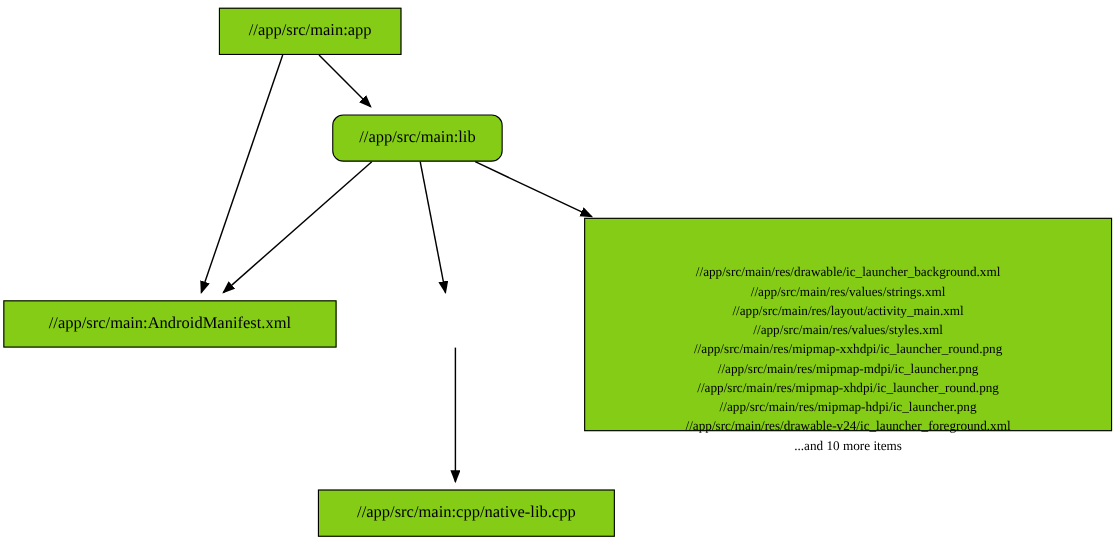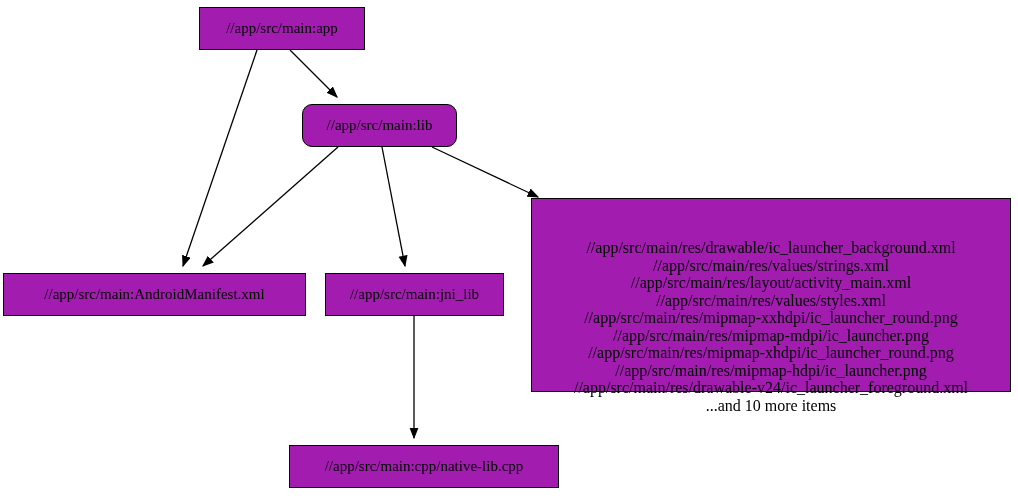--- a/index.html
+++ b/index.html
@@ -12,40 +12,40 @@
     width: 1018px;
     height: 496px;
     background: #ffffff;
     font-family: "Liberation Serif", serif;
     overflow: hidden;
   }
   .node {
     position: absolute;
     box-sizing: border-box;
     border: 1px solid #000000;
-    background: #a21caf;
+    background: #84cc16;
     display: flex;
     align-items: center;
     justify-content: center;
     text-align: center;
     color: #000000;
     font-family: "Liberation Serif", serif;
     font-size: 15px;
     line-height: 17px;
     white-space: pre;
   }
   .node.multi {
     display: block;
     padding-top: 6px;
   }
   .node .lines {
     display: block;
     text-align: center;
     white-space: pre-line;
-    font-size: 16px;
+    font-size: 12px;
     line-height: 17.5px;
   }
   svg.edges {
     position: absolute;
     left: 0;
     top: 0;
     width: 1018px;
     height: 496px;
     pointer-events: none;
   }
@@ -92,23 +92,20 @@
   </div>
 
   <div class="node" style="left:302px; top:104px; width:155px; height:43px;border-radius:10px;">
     <span>//app/src/main:lib</span>
   </div>
 
   <div class="node" style="left:3px; top:273px; width:303px; height:43px;justify-content:center;">
     <span>//app/src/main:AndroidManifest.xml</span>
   </div>
 
-  <div class="node" style="left:325px; top:273px; width:179px; height:43px;">
-    <span>//app/src/main:jni_lib</span>
-  </div>
 
   <div class="node multi" style="left:531px; top:198px; width:480px; height:194px;">
     <span class="lines">//app/src/main/res/drawable/ic_launcher_background.xml
 //app/src/main/res/values/strings.xml
 //app/src/main/res/layout/activity_main.xml
 //app/src/main/res/values/styles.xml
 //app/src/main/res/mipmap-xxhdpi/ic_launcher_round.png
 //app/src/main/res/mipmap-mdpi/ic_launcher.png
 //app/src/main/res/mipmap-xhdpi/ic_launcher_round.png
 //app/src/main/res/mipmap-hdpi/ic_launcher.png

